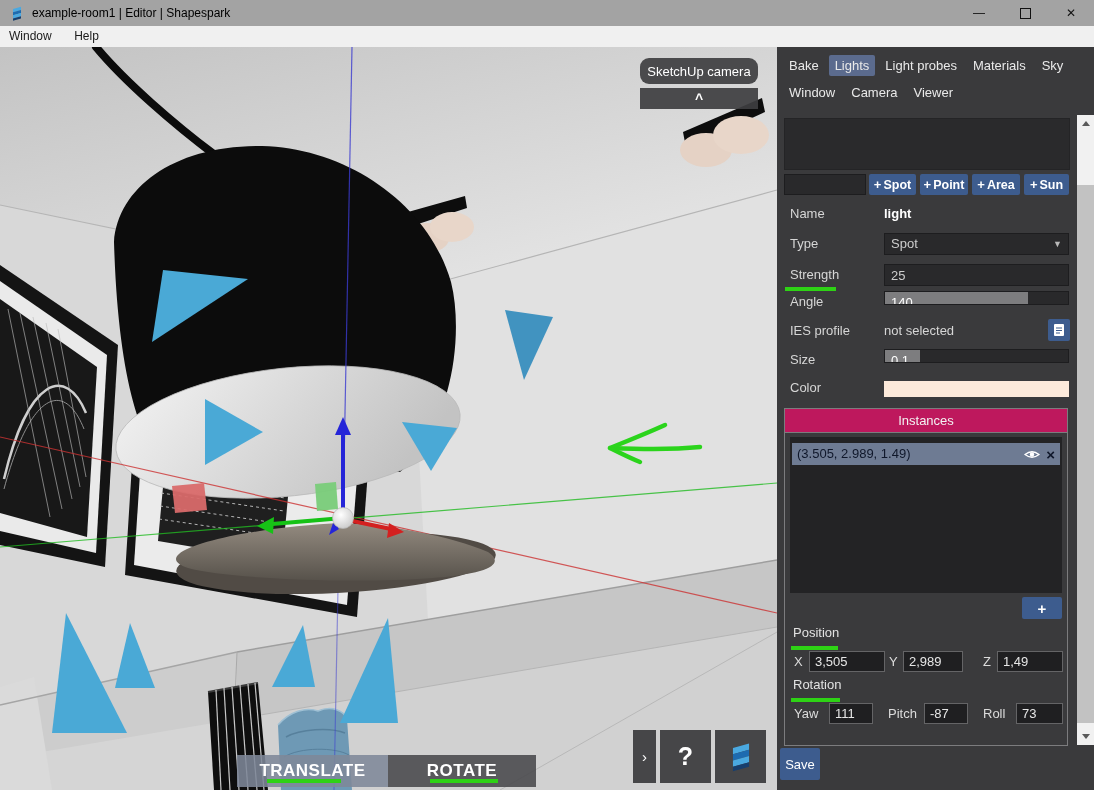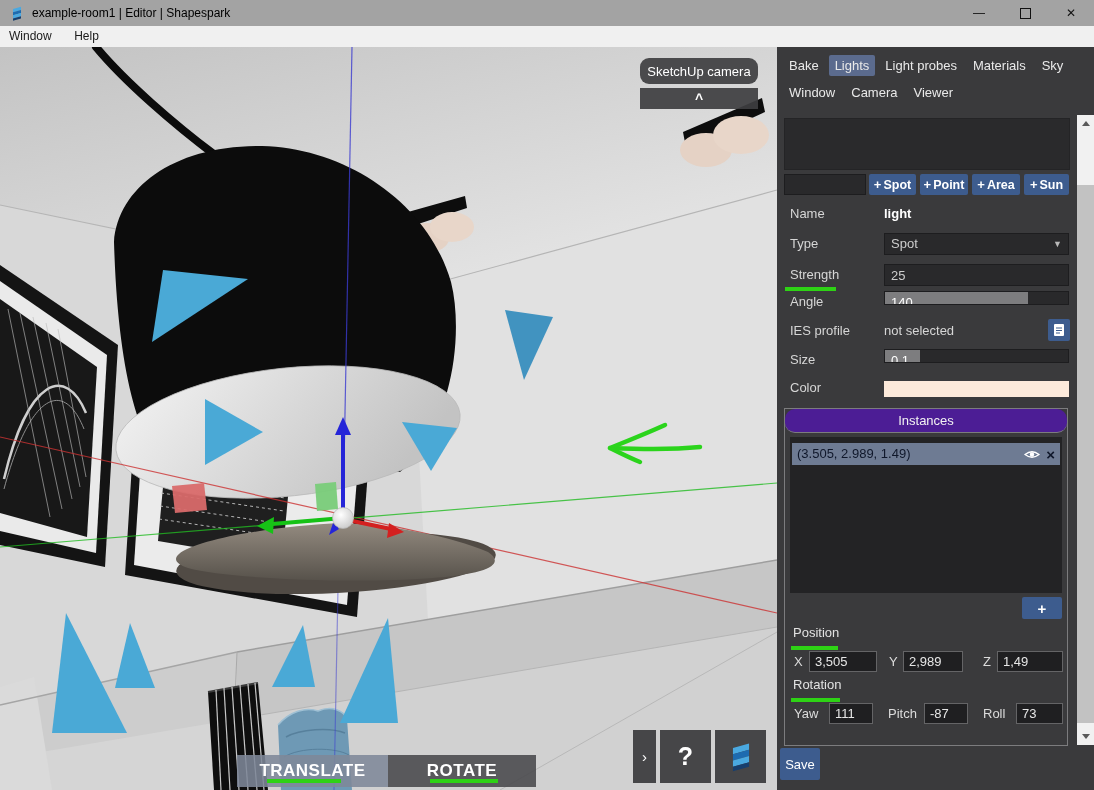--- a/index.html
+++ b/index.html
@@ -73,37 +73,37 @@
   .slider{height:14px;background:#29292b;border:1px solid #1d1d1f;position:relative;overflow:hidden;}
   .sfill{position:absolute;left:0;top:0;bottom:0;background:#7d7d7f;color:#fff;
       line-height:21px;padding-left:6px;box-sizing:border-box;white-space:nowrap;}
   #strength-underline{position:absolute;left:8px;top:240px;width:51px;height:4px;background:#2ed215;}
   #ies-value{position:absolute;left:107px;color:#d6d6d6;}
   #ies-btn{position:absolute;left:271px;top:-1px;width:22px;height:22px;}
   #color-swatch{height:16px;margin-top:4px;}
 
   #inst-group{position:absolute;left:7px;top:361px;width:284px;height:338px;
       border:1px solid #7c7c7e;box-sizing:border-box;}
-  #inst-header{position:absolute;left:0;top:0;right:0;height:23px;background:#4c1d95;
-      color:#f2f2f2;text-align:center;line-height:23px;border-bottom:1px solid #7c7c7e;border-radius:10px;}
+  #inst-header{position:absolute;left:0;top:0;right:0;height:23px;background:#be185d;
+      color:#f2f2f2;text-align:center;line-height:23px;border-bottom:1px solid #7c7c7e;}
   #inst-list{position:absolute;left:5px;top:28px;width:272px;height:156px;background:#232325;}
   #inst-row{position:absolute;left:2px;top:6px;right:2px;height:22px;background:#6e7b93;
       color:#0f172a;line-height:22px;display:flex;align-items:center;}
   #inst-row .coords{padding-left:5px;flex:1;}
   .inst-icons{display:flex;align-items:center;gap:6px;padding-right:5px;}
   #inst-del{font-weight:bold;font-size:15px;line-height:15px;}
   #inst-add{position:absolute;left:237px;top:188px;width:40px;height:22px;font-size:15px;}
   .seclabel{position:absolute;left:8px;color:#e2e2e2;}
   .greenline{position:absolute;height:4px;background:#2ed215;}
   #pos-label{top:216px;} #pos-underline{left:6px;top:237px;width:47px;}
   #rot-label{top:268px;} #rot-underline{left:6px;top:289px;width:49px;}
   .axlabel{position:absolute;color:#dcdcdc;}
   .nudinput{position:absolute;height:21px;background:#1f1f21;border:1px solid #646466;
       color:#e6e6e6;font-size:13px;padding:0 5px;box-sizing:border-box;font-family:"Liberation Sans",sans-serif;}
-  #pos-x-label{left:9px;top:245px;} #pos-x{left:24px;top:242px;width:68px;}
+  #pos-x-label{left:9px;top:245px;} #pos-x{left:24px;top:242px;width:76px;}
   #pos-y-label{left:104px;top:245px;} #pos-y{left:118px;top:242px;width:60px;}
   #pos-z-label{left:198px;top:245px;} #pos-z{left:212px;top:242px;width:66px;}
   #rot-yaw-label{left:9px;top:297px;} #rot-yaw{left:44px;top:294px;width:44px;}
   #rot-pitch-label{left:103px;top:297px;} #rot-pitch{left:139px;top:294px;width:44px;}
   #rot-roll-label{left:198px;top:297px;} #rot-roll{left:231px;top:294px;width:47px;}
 
   #save-btn{position:absolute;left:3px;top:701px;width:40px;height:32px;font-size:13px;font-weight:normal;}
 
   #scrollbar{position:absolute;left:300px;top:68px;width:17px;height:630px;background:#f1f1f1;}
   #sb-up,#sb-down{position:absolute;left:0;width:17px;height:17px;display:flex;align-items:center;justify-content:center;}

